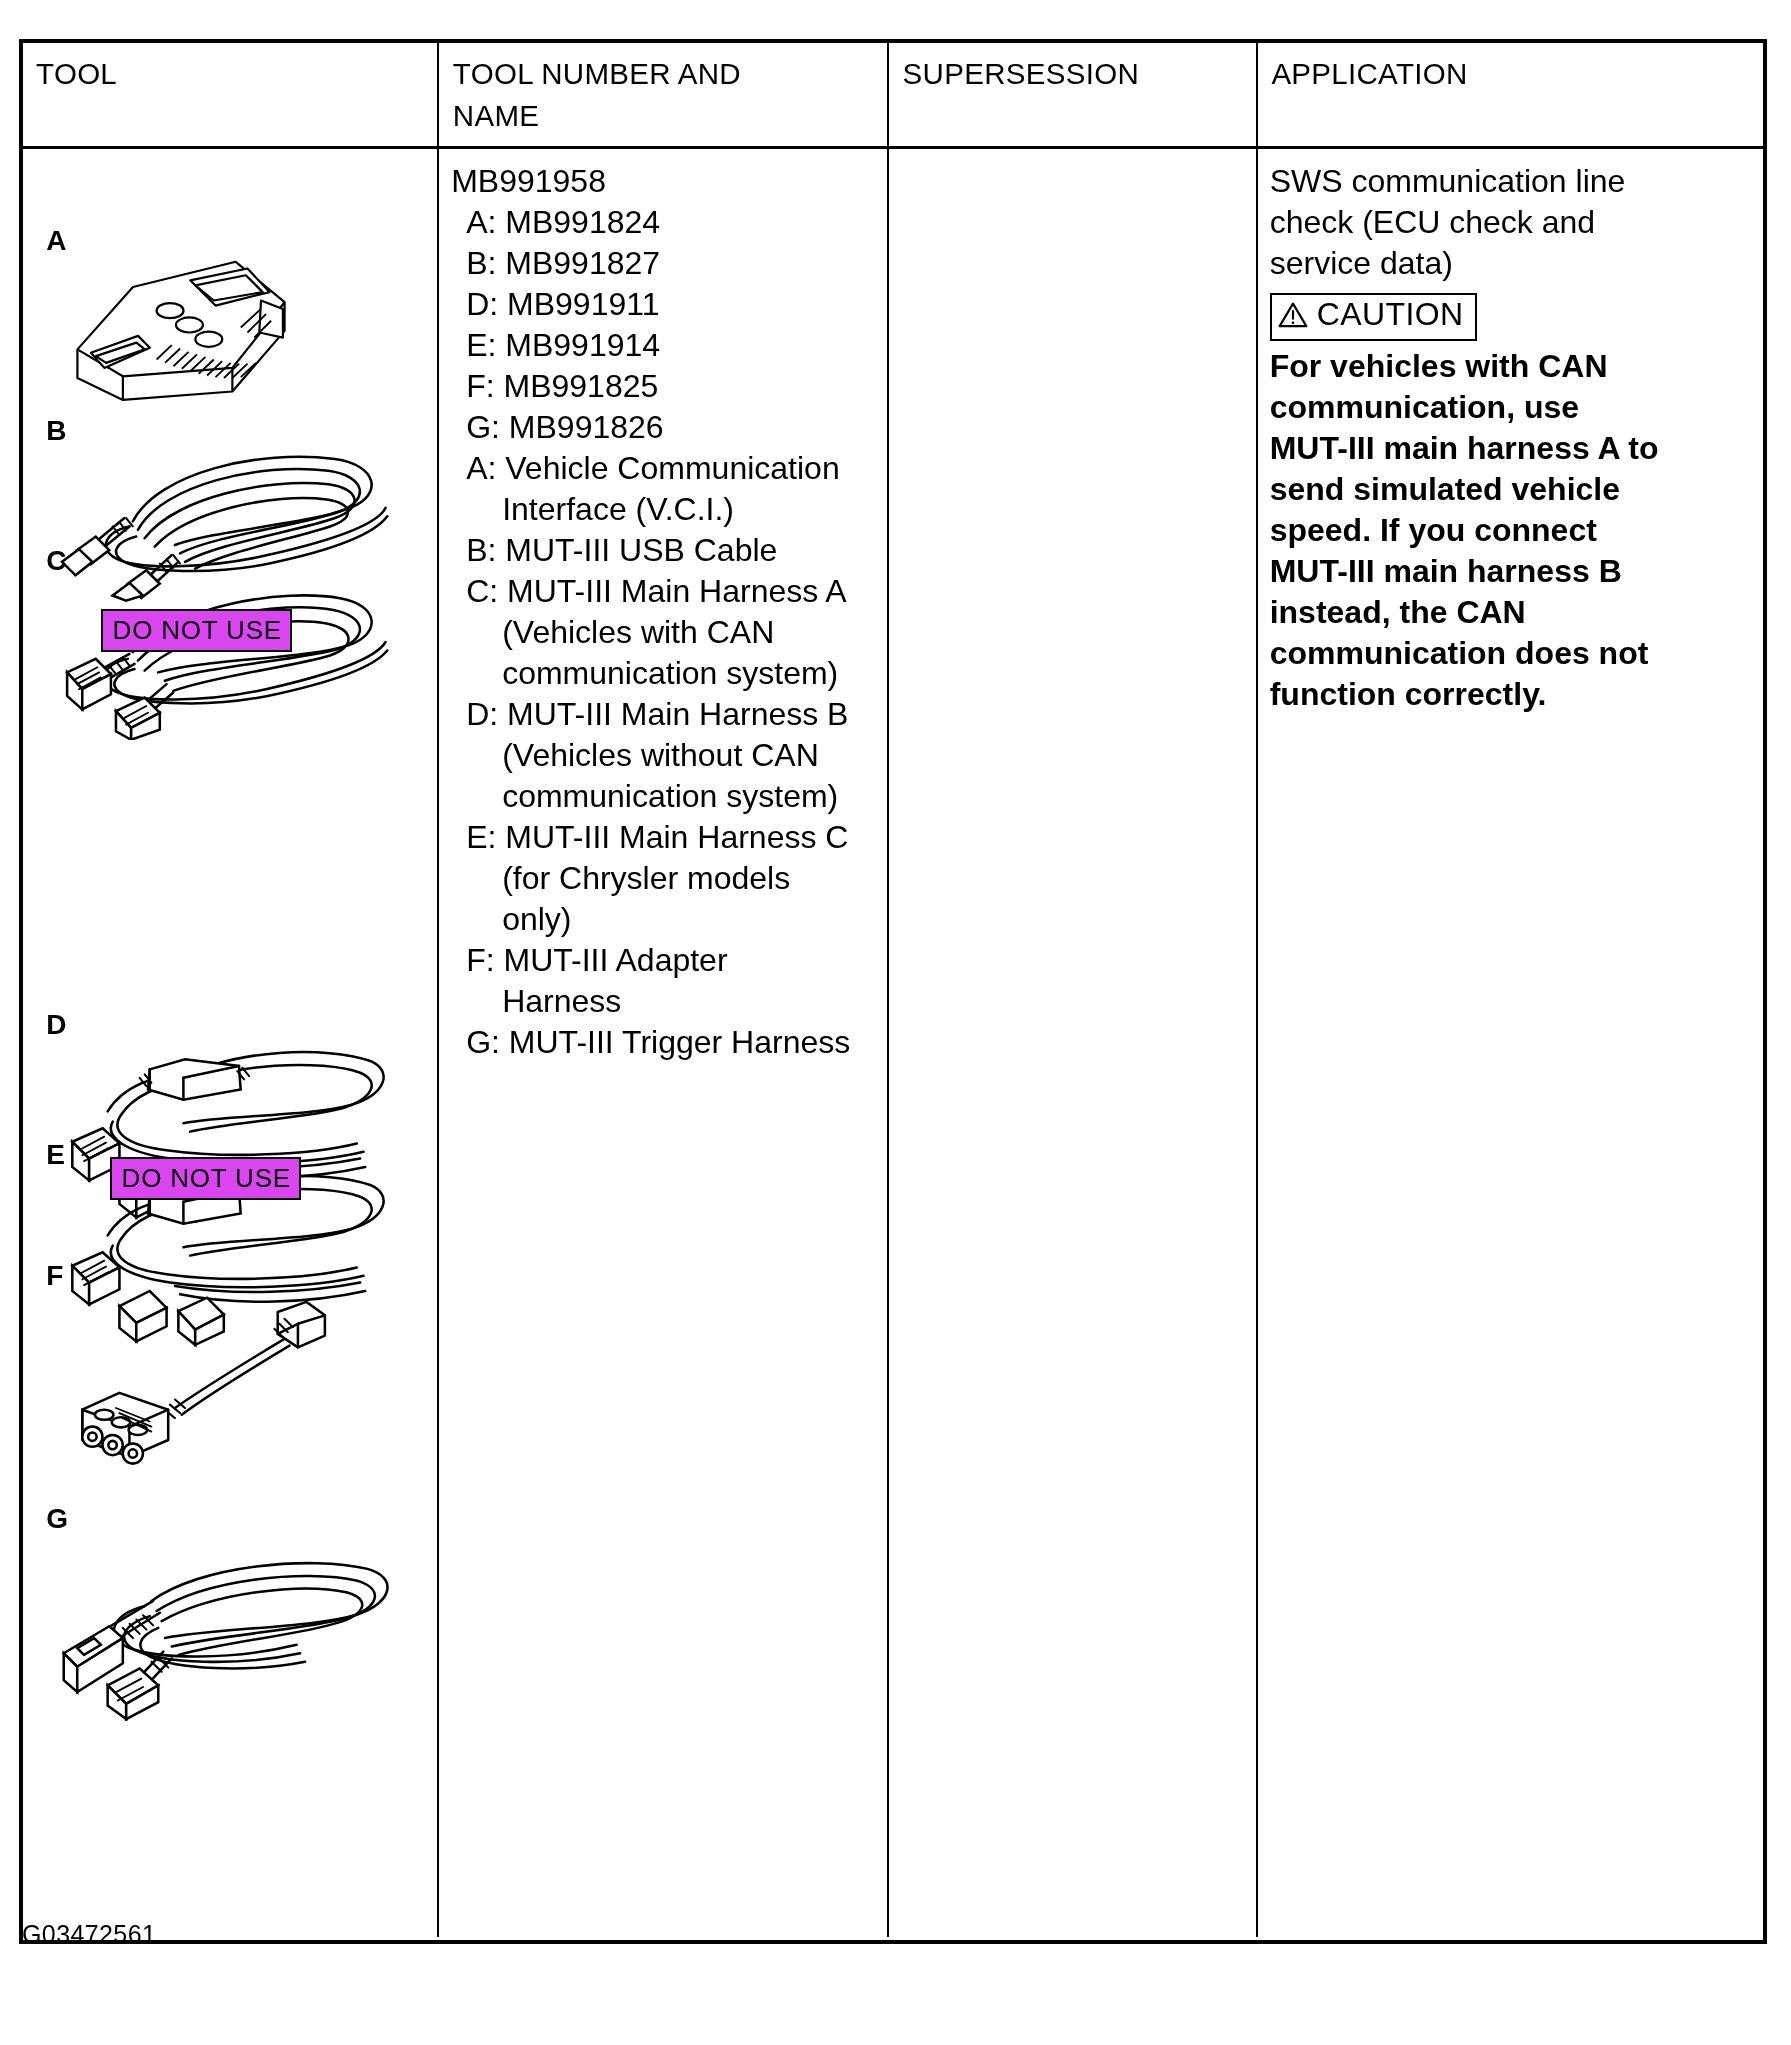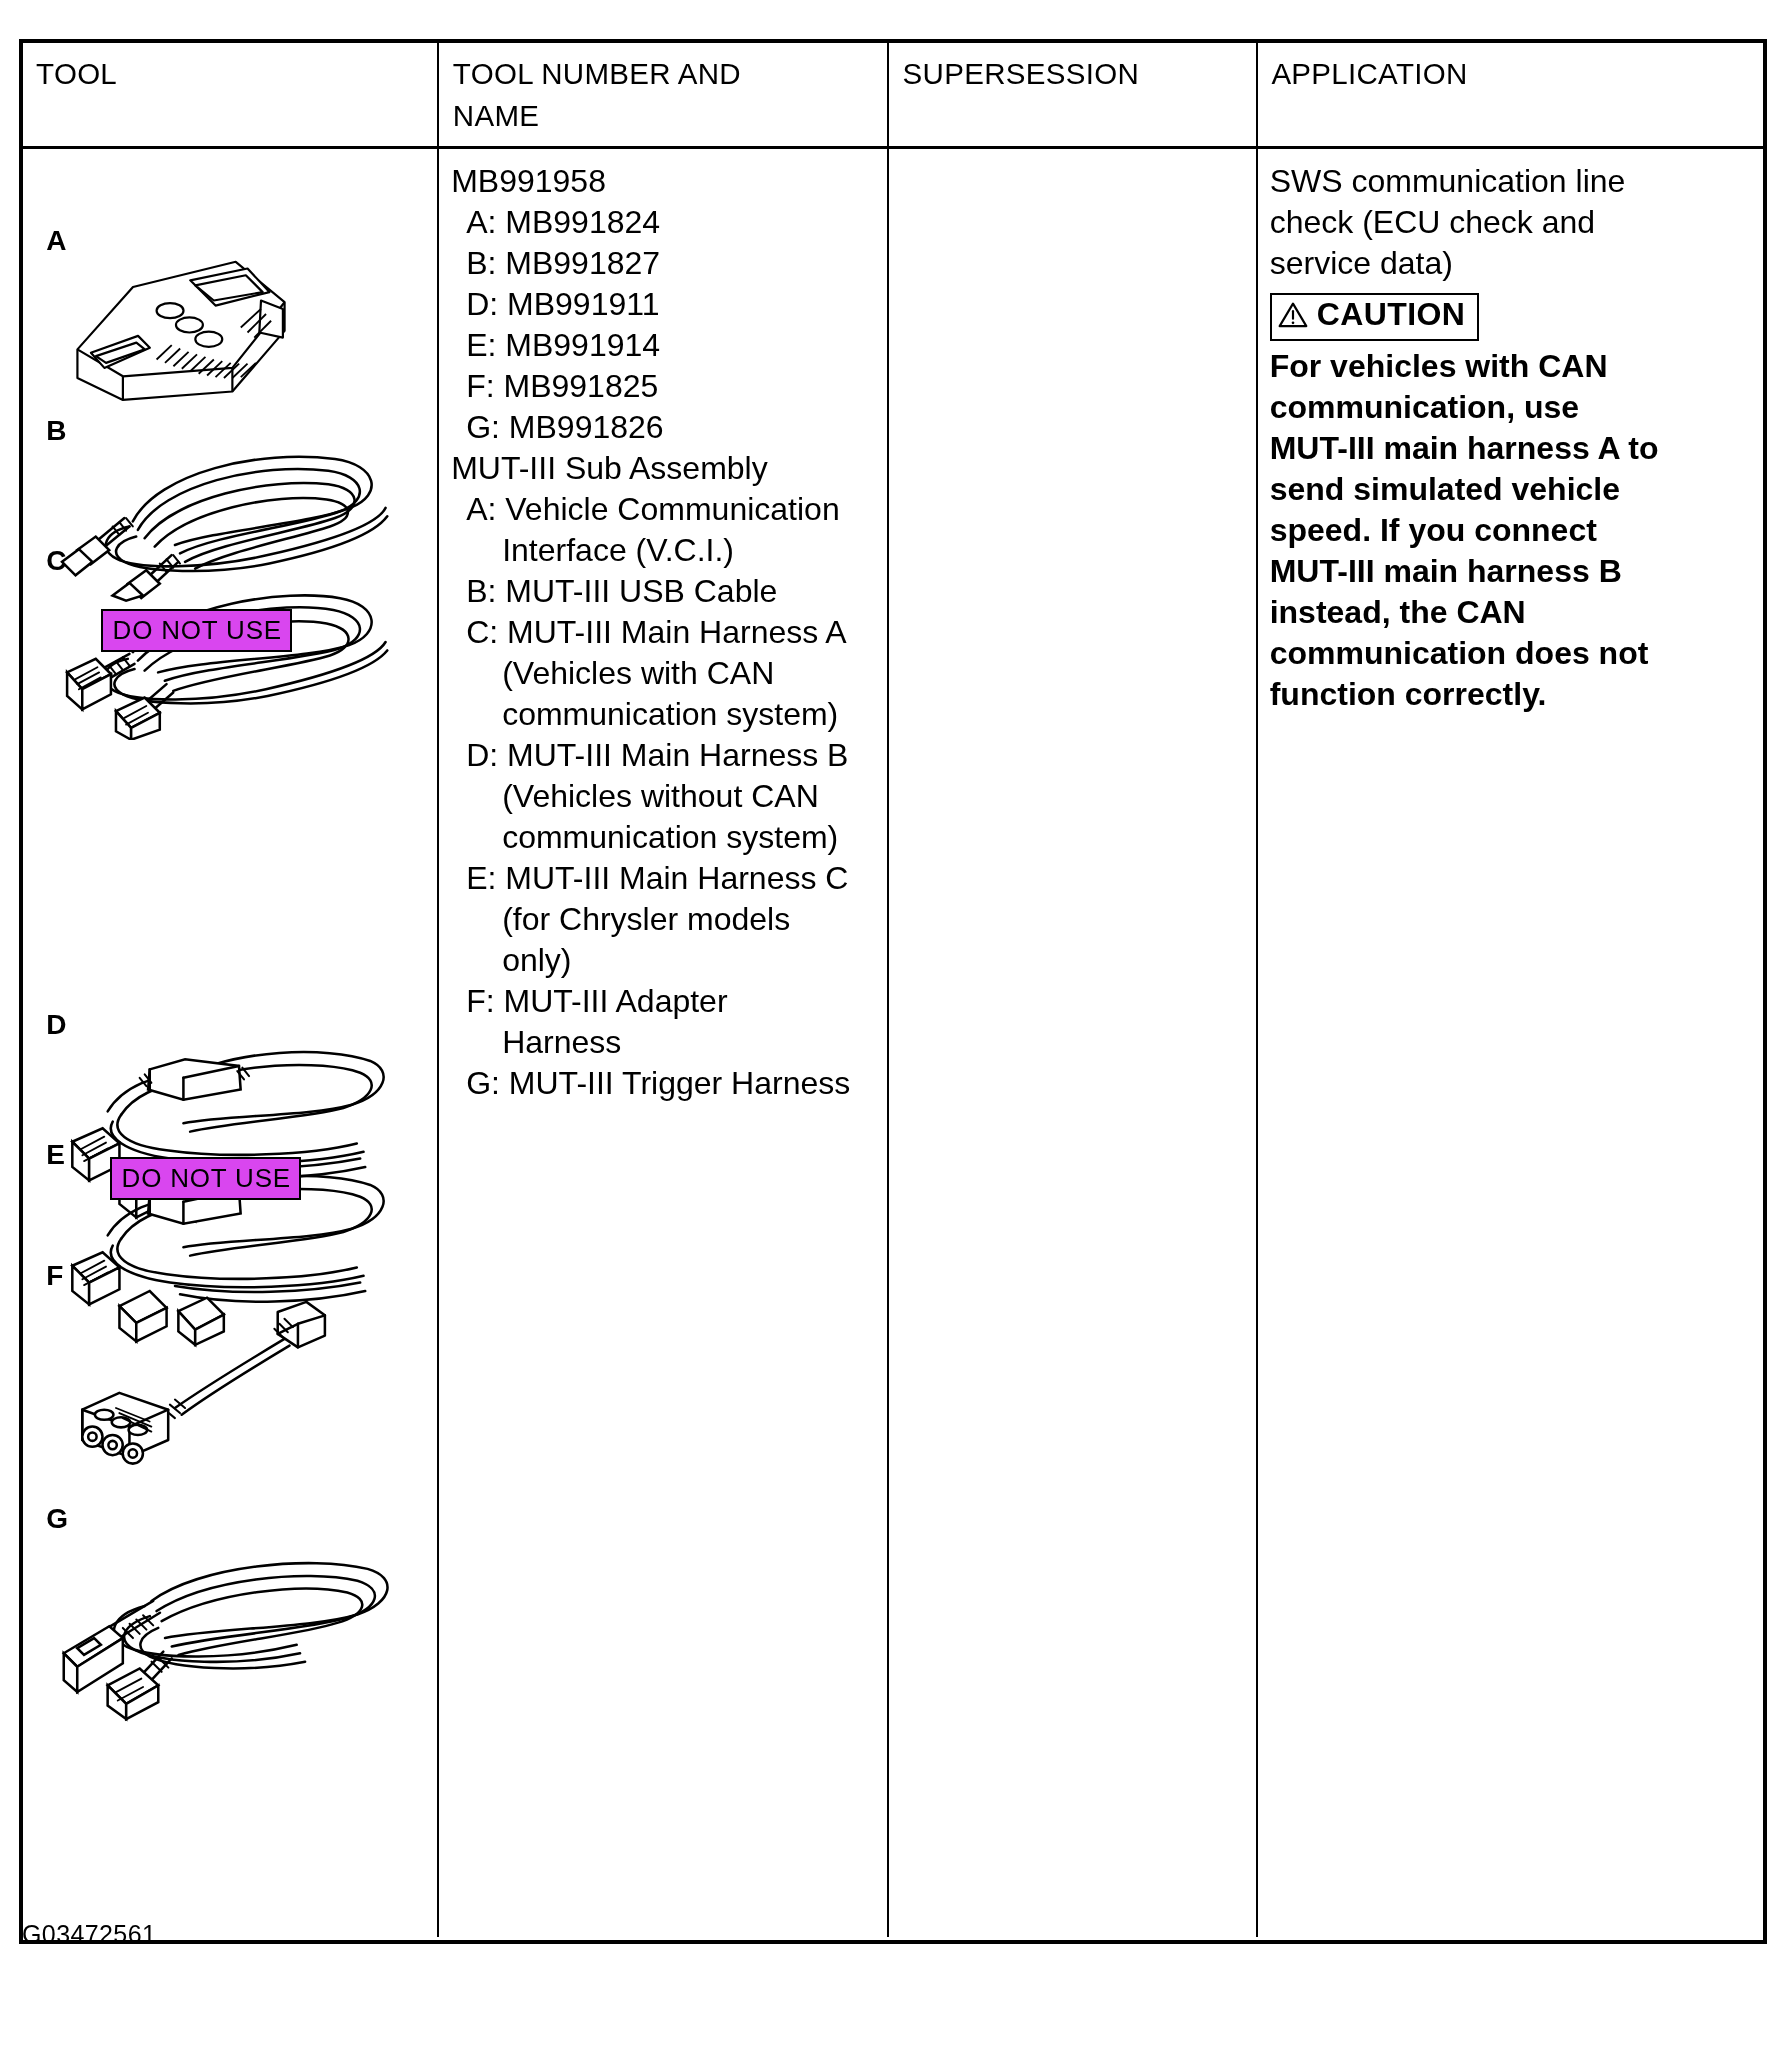--- a/index.html
+++ b/index.html
@@ -84,21 +84,21 @@
     margin: 9.3px 0 5px 0;
     line-height: 37px;
     white-space: nowrap;
   }
   #caution-badge .warn-tri {
     display: inline-block;
     vertical-align: -3.4px;
     margin-right: 8.4px;
   }
   #caution-label {
-    font-weight: bold;
+    font-weight: normal;
     font-size: 32px;
     letter-spacing: 0.4px;
     margin-top: 17px;
   }
   .caution-text {
     font-weight: bold;
     font-size: 32px;
     line-height: 41px;
   }
 
@@ -421,21 +421,20 @@
 
     <div class="cell col-number">
       <div class="cellbody" id="tool-number-list">
           <div class="tn-line">MB991958</div>
           <div class="tn-line tn-indent1">A: MB991824</div>
           <div class="tn-line tn-indent1">B: MB991827</div>
           <div class="tn-line tn-indent1">D: MB991911</div>
           <div class="tn-line tn-indent1">E: MB991914</div>
           <div class="tn-line tn-indent1">F: MB991825</div>
           <div class="tn-line tn-indent1">G: MB991826</div>
-          <div class="tn-line">MUT-III Sub Assembly</div>
           <div class="tn-line tn-indent1">A: Vehicle Communication</div>
           <div class="tn-line tn-indent2">Interface (V.C.I.)</div>
           <div class="tn-line tn-indent1">B: MUT-III USB Cable</div>
           <div class="tn-line tn-indent1">C: MUT-III Main Harness A</div>
           <div class="tn-line tn-indent2">(Vehicles with CAN</div>
           <div class="tn-line tn-indent2">communication system)</div>
           <div class="tn-line tn-indent1">D: MUT-III Main Harness B</div>
           <div class="tn-line tn-indent2">(Vehicles without CAN</div>
           <div class="tn-line tn-indent2">communication system)</div>
           <div class="tn-line tn-indent1">E: MUT-III Main Harness C</div>

